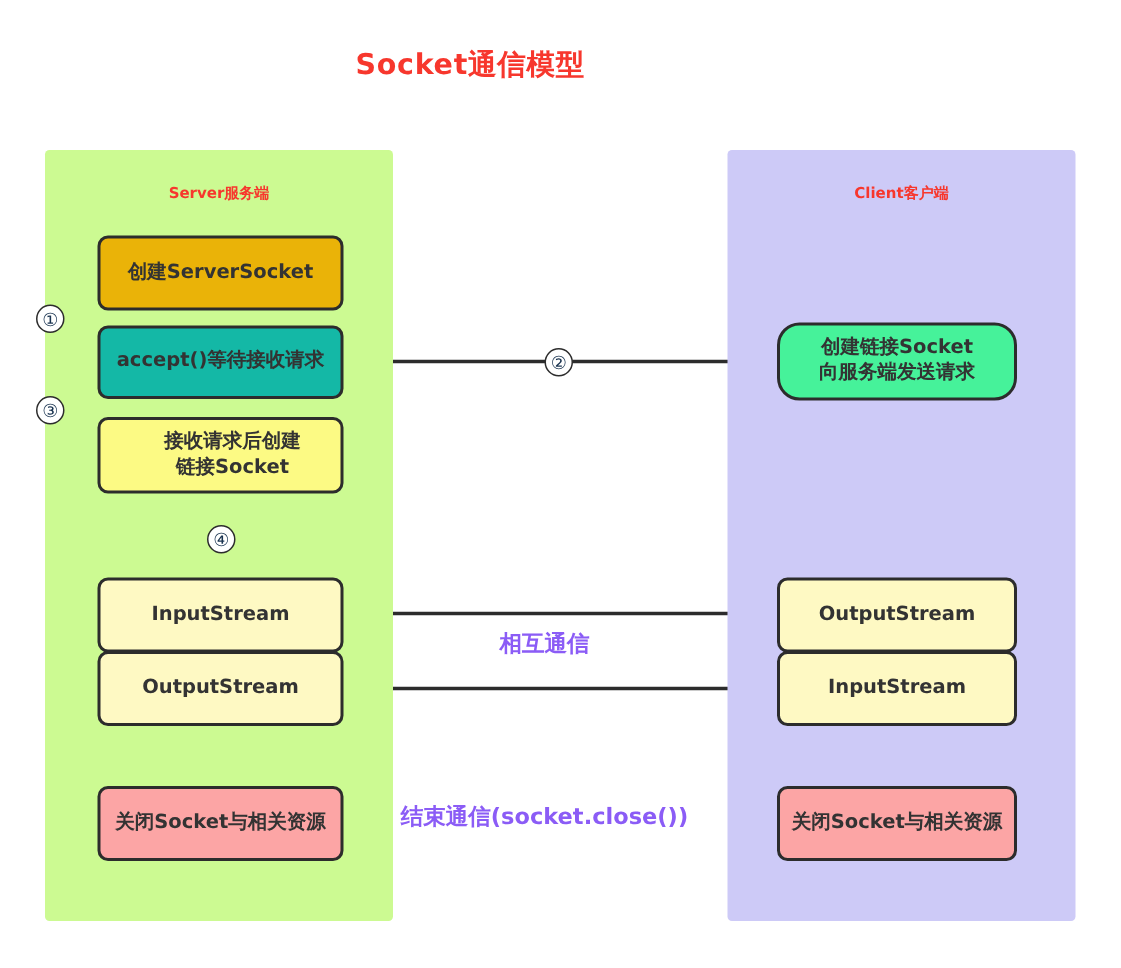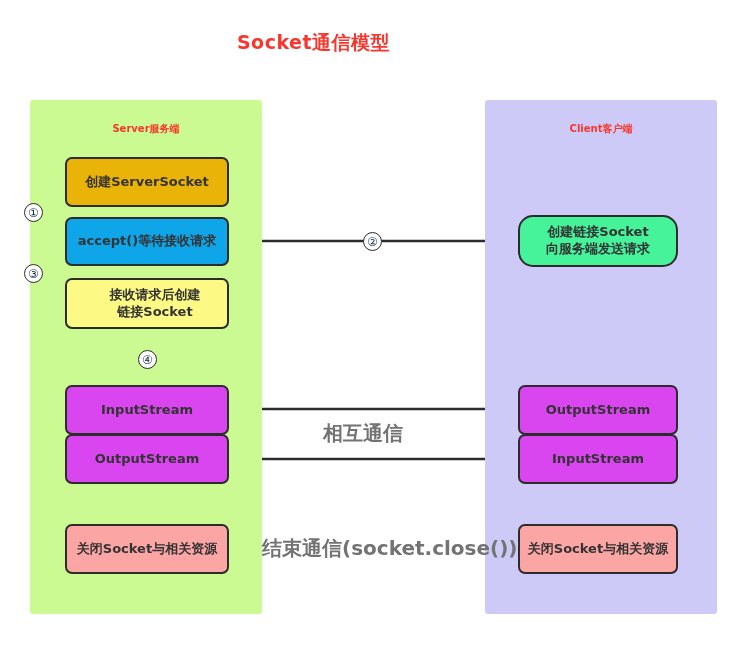--- a/index.html
+++ b/index.html
@@ -65,45 +65,45 @@
     align-items: center;
     justify-content: center;
     text-align: center;
     font-size: 13px;
     font-weight: bold;
     color: #333333;
     line-height: 1.28;
     z-index: 3;
   }
   .box-pink-soft { background: #eab308; }
-  .box-orange    { background: #0ea5e9; }
+  .box-orange    { background: #14b8a6; }
   .box-yellow    { background: #fcfa84; }
-  .box-blue      { background: #d946ef; }
+  .box-blue      { background: #fef9c3; }
   .box-hotpink   { background: #fca5a5; }
   .box-green     { background: #46f29a; }
 
   
   .b-create-ss   { left: 65px; top: 157px;  width: 164px; height: 50px; }
   .b-accept      { left: 65px; top: 217px;  width: 164px; height: 49px; }
   .b-after       { left: 65px; top: 278px;  width: 164px; height: 51px; padding-left: 16px; }
   .b-srv-in      { left: 65px; top: 385px;  width: 164px; height: 50px; }
   .b-srv-out     { left: 65px; top: 434px;  width: 164px; height: 50px; }
   .b-srv-close   { left: 65px; top: 524px;  width: 164px; height: 50px; }
 
   
   .b-cli-conn    { left: 518px; top: 215px; width: 160px; height: 52px; border-radius: 15px; }
   .b-cli-out     { left: 518px; top: 385px; width: 160px; height: 50px; }
   .b-cli-in      { left: 518px; top: 434px; width: 160px; height: 50px; }
   .b-cli-close   { left: 518px; top: 524px; width: 160px; height: 50px; }
 
   
   .free-label {
-    font-size: 20px;
-    font-weight: bold;
-    color: #737373;
+    font-size: 15px;
+    font-weight: bold;
+    color: #8b5cf6;
     text-align: center;
     white-space: nowrap;
     z-index: 4;
   }
   .lbl-mutual { left: 283px; top: 420px; width: 160px; }
   .lbl-close  { left: 262px; top: 535px; width: 202px; }
 
   
   .step-badge {
     width: 19px; height: 19px;

